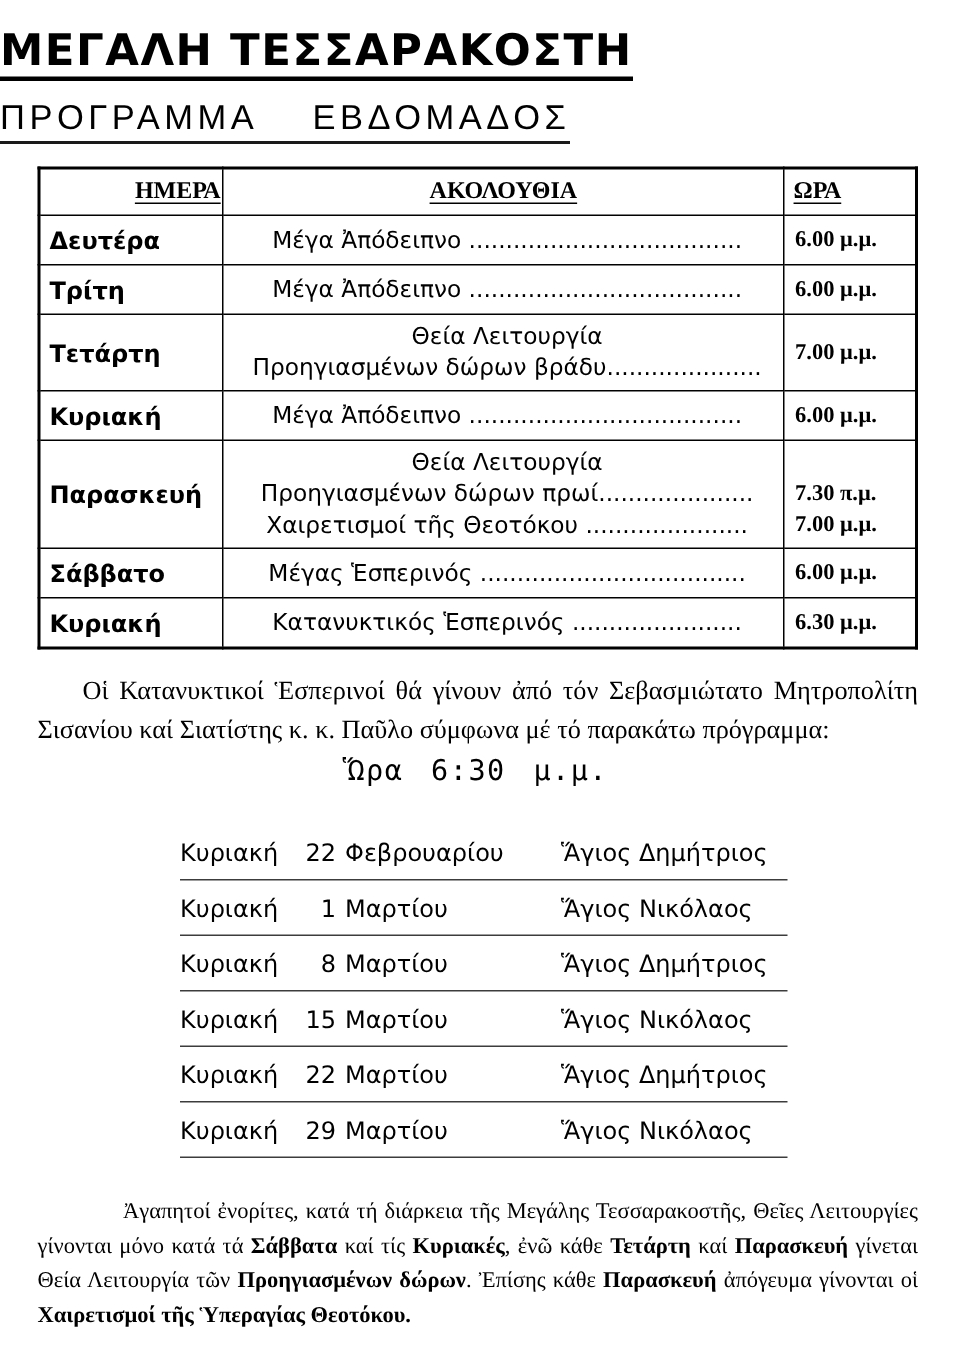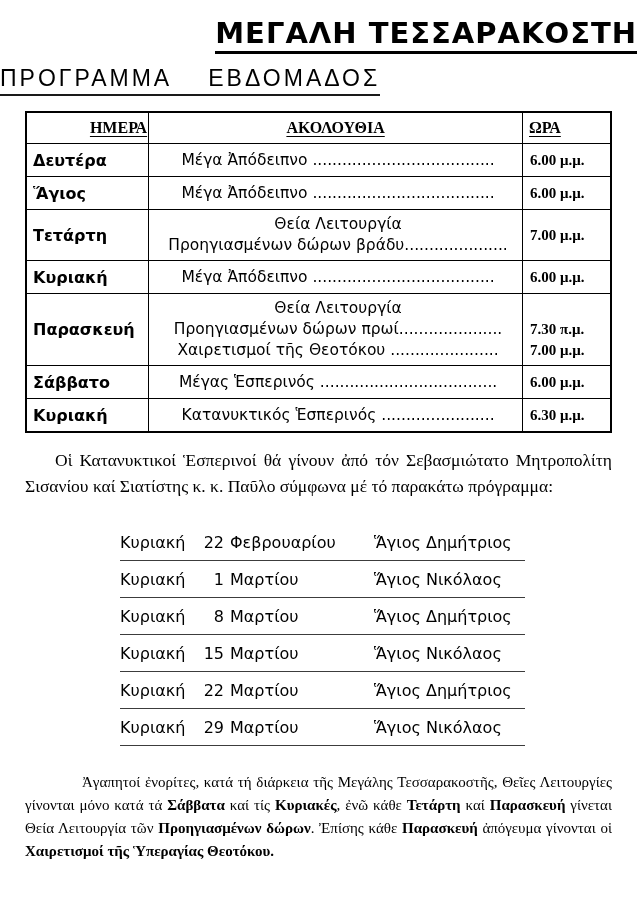--- a/index.html
+++ b/index.html
@@ -7,21 +7,21 @@
     position: relative;
     width: 637px;
     height: 900px;
     background: #ffffff;
     color: #000;
     overflow: hidden;
     font-family: "Liberation Sans", sans-serif;
   }
 
   
-  .title-wrap { text-align: right; padding-top: 16px; }
+  .title-wrap { text-align: left; padding-top: 16px; }
   .page-title {
     display: inline-block;
     margin: 0;
     font-family: "DejaVu Sans", "Liberation Sans", sans-serif;
     font-size: 29px;
     font-weight: bold;
     letter-spacing: 1px;
     border-bottom: 3px solid #000;
     padding-bottom: 1px;
   }
@@ -170,21 +170,21 @@
         <tr>
           <td class="day-cell">Δευτέρα</td>
           <td class="svc-cell">
             <div>Μέγα Ἀπόδειπνο .....................................</div>
           </td>
           <td class="time-cell">
             <div class="t-line">6.00 μ.μ.</div>
           </td>
         </tr>
         <tr>
-          <td class="day-cell">Ἅγιος</td>
+          <td class="day-cell">Τρίτη</td>
           <td class="svc-cell">
             <div>Μέγα Ἀπόδειπνο .....................................</div>
           </td>
           <td class="time-cell">
             <div class="t-line">6.00 μ.μ.</div>
           </td>
         </tr>
         <tr>
           <td class="day-cell">Τετάρτη</td>
           <td class="svc-cell">
@@ -232,20 +232,21 @@
           </td>
           <td class="time-cell">
             <div class="t-line">6.30 μ.μ.</div>
           </td>
         </tr>
       </tbody>
   </table>
 
   <p class="intro">Οἱ Κατανυκτικοί Ἑσπερινοί θά γίνουν ἀπό τόν Σεβασμιώτατο Μητροπολίτη Σισανίου καί Σιατίστης κ. κ. Παῦλο σύμφωνα μέ τό παρακάτω πρόγραμμα:</p>
 
+  <div class="time-line">Ὥρα 6:30 μ.μ.</div>
 
   <div class="vespers" id="vespers-list">
       <div class="vespers-row">
         <span>Κυριακή</span>
         <span><span class="date-num">22</span><span>Φεβρουαρίου</span></span>
         <span>Ἅγιος Δημήτριος</span>
       </div>
       <div class="vespers-row">
         <span>Κυριακή</span>
         <span><span class="date-num">1</span><span>Μαρτίου</span></span>

